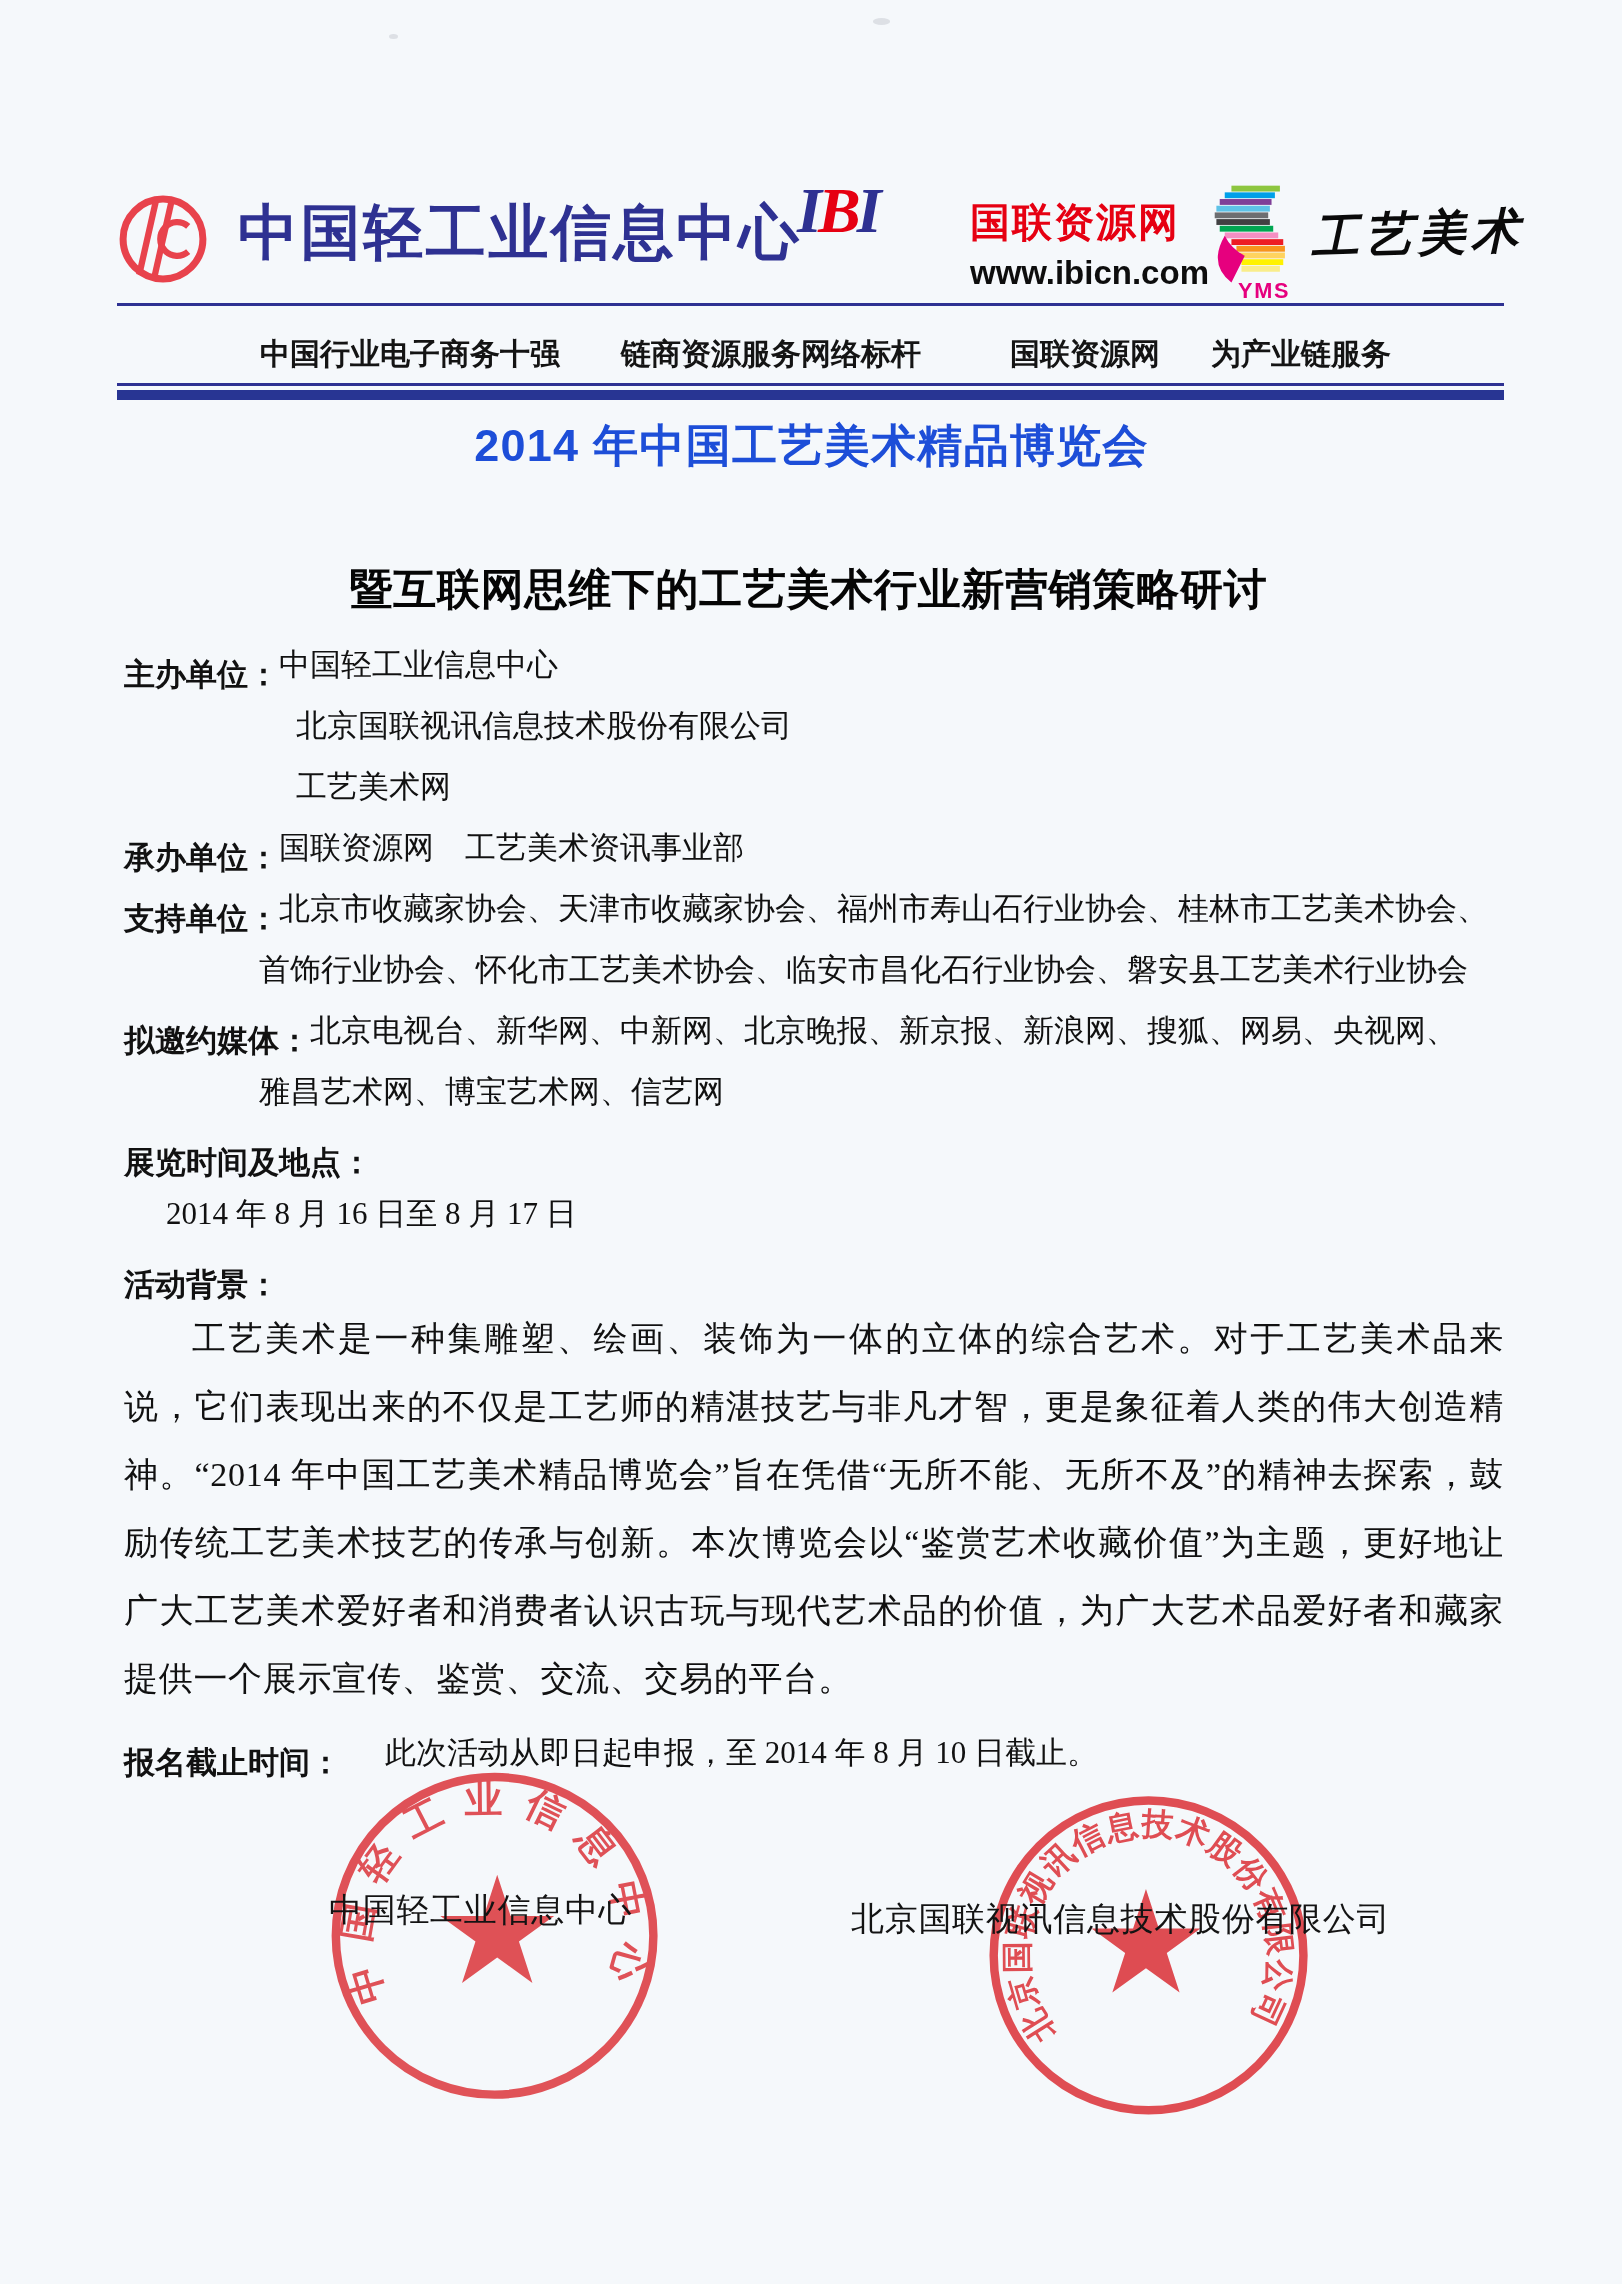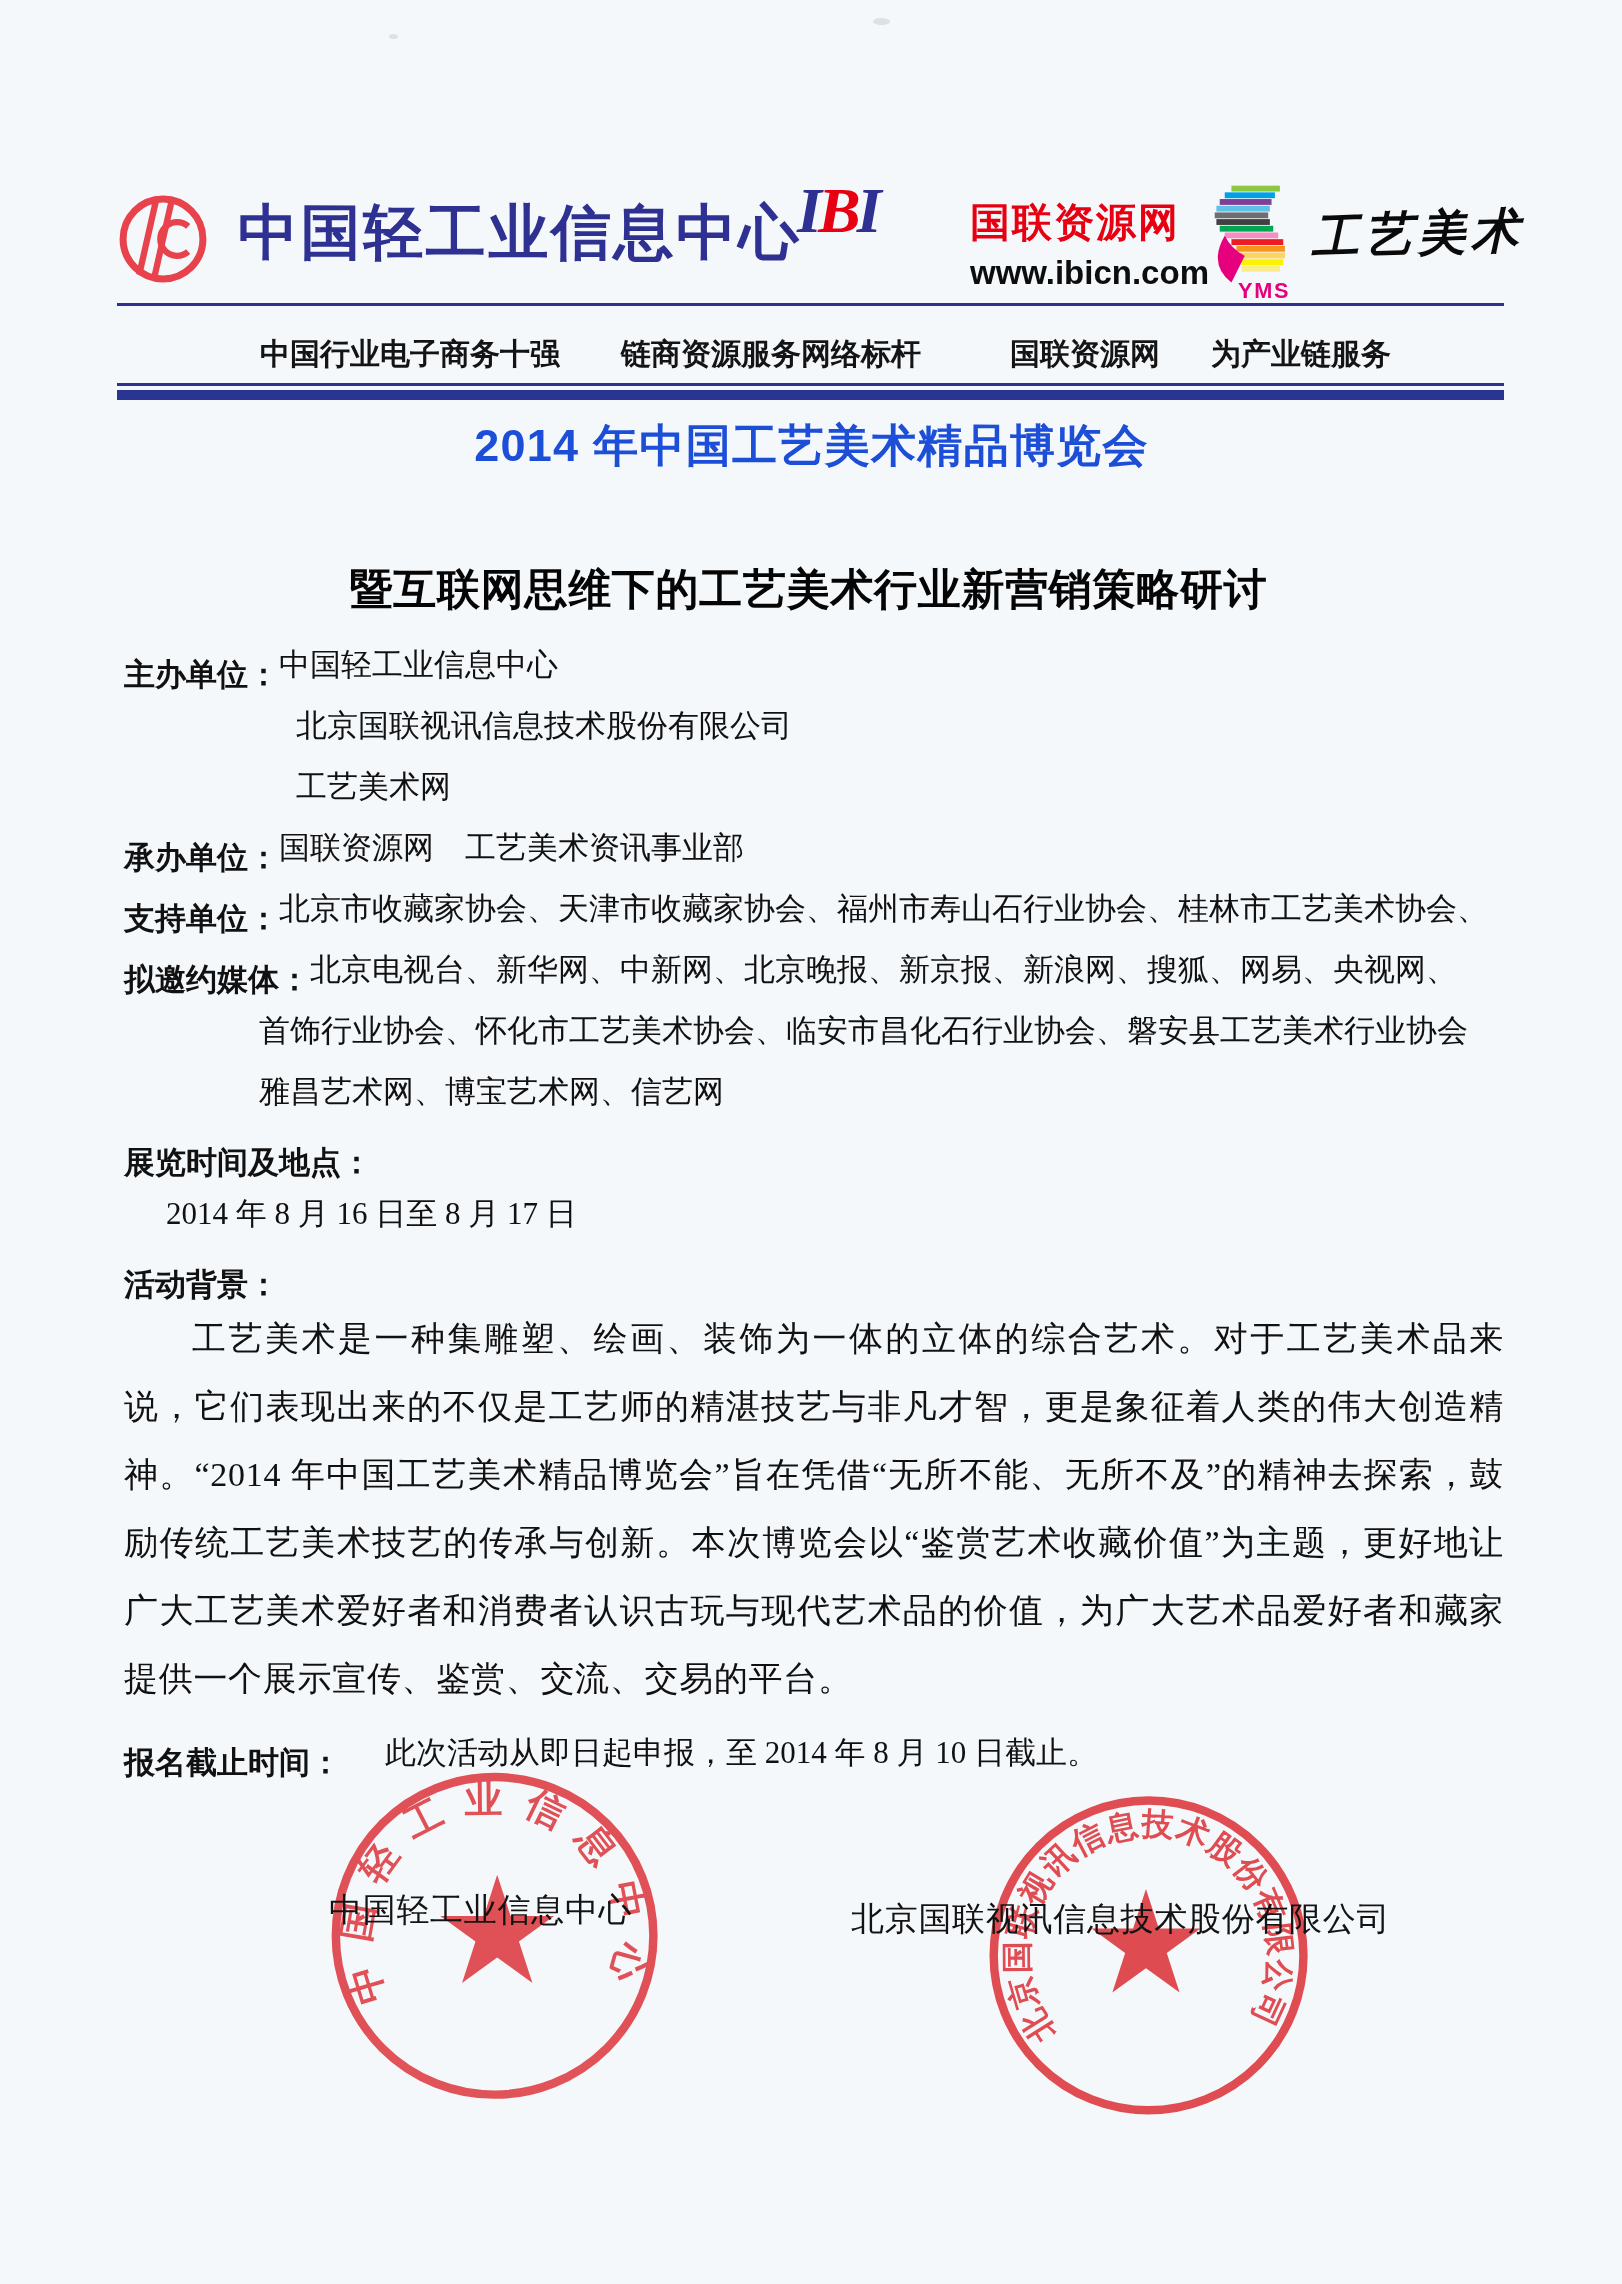--- a/index.html
+++ b/index.html
@@ -159,27 +159,27 @@
 
     <div class="line">
       <span class="lbl">承办单位：</span>
       <span>国联资源网　工艺美术资讯事业部</span>
     </div>
 
     <div class="line">
       <span class="lbl">支持单位：</span>
       <span>北京市收藏家协会、天津市收藏家协会、福州市寿山石行业协会、桂林市工艺美术协会、</span>
     </div>
+    <div class="line ind-cont">
+      <span>首饰行业协会、怀化市工艺美术协会、临安市昌化石行业协会、磐安县工艺美术行业协会</span>
+    </div>
+
     <div class="line">
       <span class="lbl">拟邀约媒体：</span>
       <span>北京电视台、新华网、中新网、北京晚报、新京报、新浪网、搜狐、网易、央视网、</span>
-    </div>
-
-    <div class="line ind-cont">
-      <span>首饰行业协会、怀化市工艺美术协会、临安市昌化石行业协会、磐安县工艺美术行业协会</span>
     </div>
     <div class="line ind-cont">
       <span>雅昌艺术网、博宝艺术网、信艺网</span>
     </div>
 
     <div class="line">
       <span class="lbl">展览时间及地点：</span>
     </div>
 
     <div class="line date-line">

